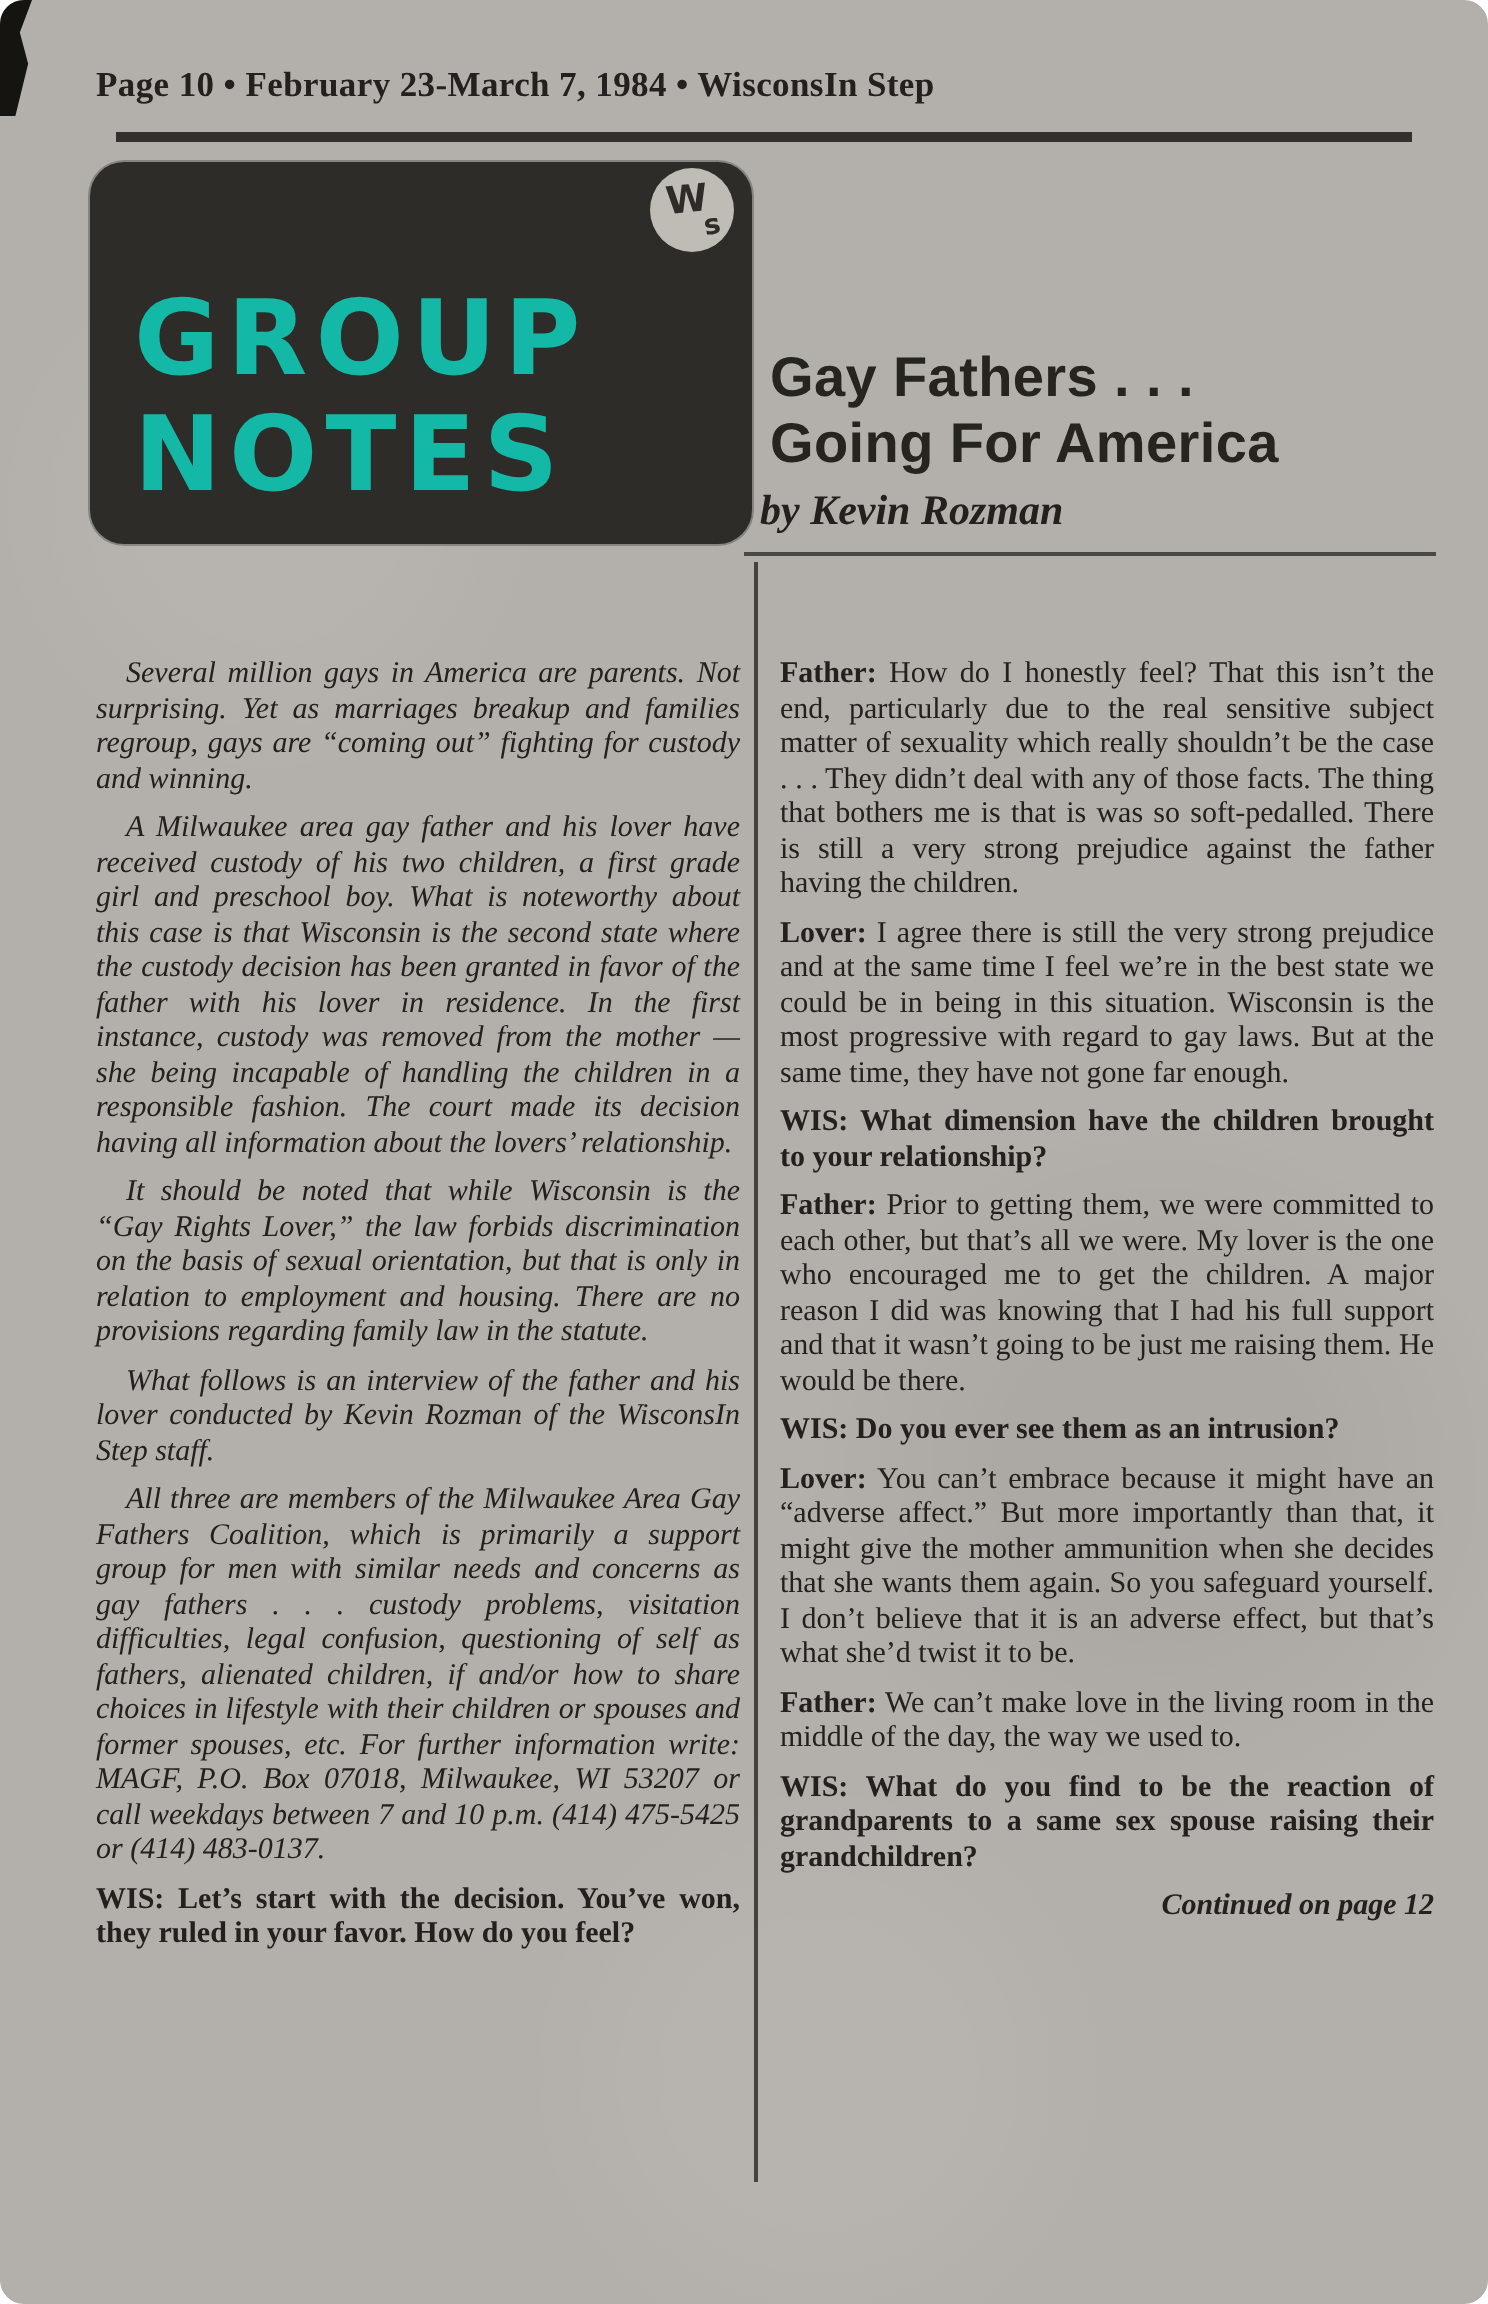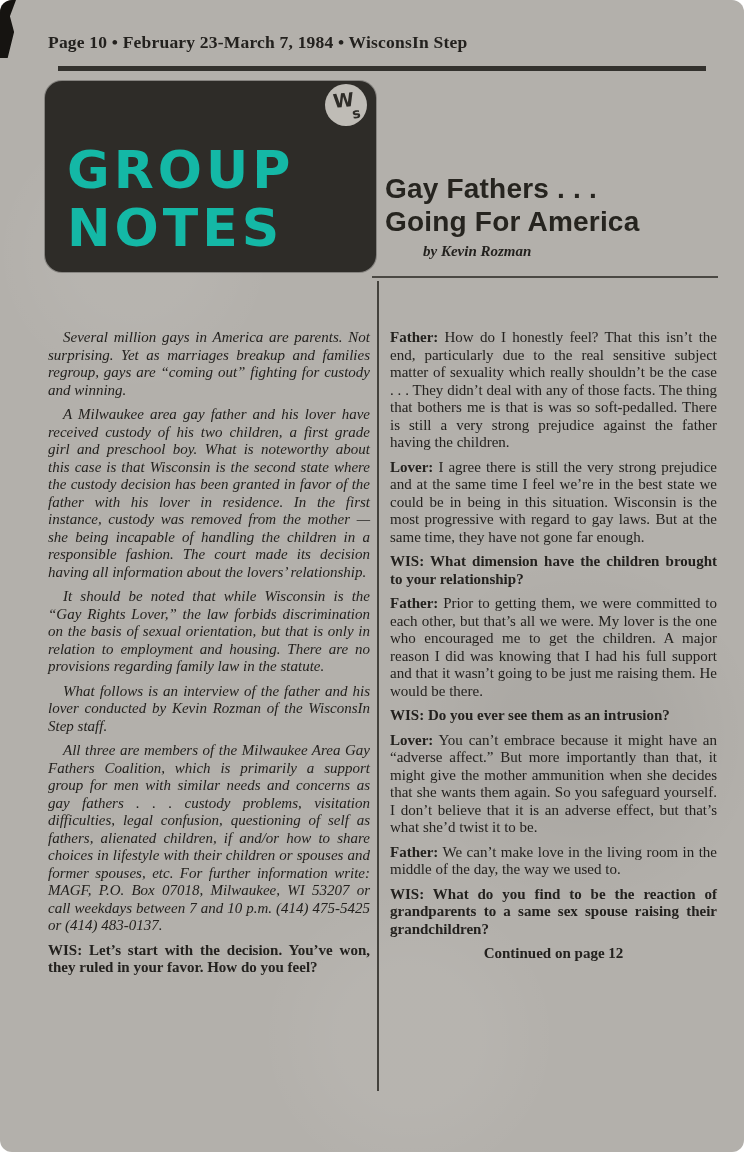--- a/index.html
+++ b/index.html
@@ -55,21 +55,21 @@
     font-size:14px;color:#2e2c28;transform:rotate(-10deg);
   }
   .headline{
     position:absolute;left:385px;top:152px;width:340px;
     font-family:"Liberation Sans", sans-serif;
     font-weight:bold;font-size:28px;line-height:33px;
     letter-spacing:0.2px;color:#26241f;margin-top:20px;
   }
   .byline{
     position:absolute;left:380px;top:243px;width:320px;
-    font-weight:bold;font-style:italic;font-size:15px;margin-left:43px;
+    font-weight:bold;font-style:italic;font-size:21px;
   }
   .byline-rule{
     position:absolute;left:372px;top:276px;width:346px;height:2px;
     background:#4a4843;
   }
   .col-divider{
     position:absolute;left:377px;top:281px;width:2px;height:810px;
     background:#44423d;
   }
   .column{
@@ -77,21 +77,21 @@
     font-size:15px;line-height:17.5px;
     text-align:justify;
     margin-top:48px;
   }
   .column p{margin:0 0 7px 0;}
   #left-column{left:48px;width:322px;font-style:italic;}
   #right-column{left:390px;width:327px;}
   .intro-para{text-indent:15px;}
   .question{font-weight:bold;font-style:normal;}
   .qa strong{font-weight:bold;}
-  .continued{font-weight:bold;text-align:center;margin-top:0;}
+  .continued{font-weight:bold;text-align:right;margin-top:0;font-style:italic;}
 </style>
 </head>
 <body>
 
 <div class="page">
 
   <div class="scan-edge"></div>
 
   <div class="header">Page 10  •  February 23-March 7, 1984  •  WisconsIn Step</div>
   <div class="header-rule"></div>

